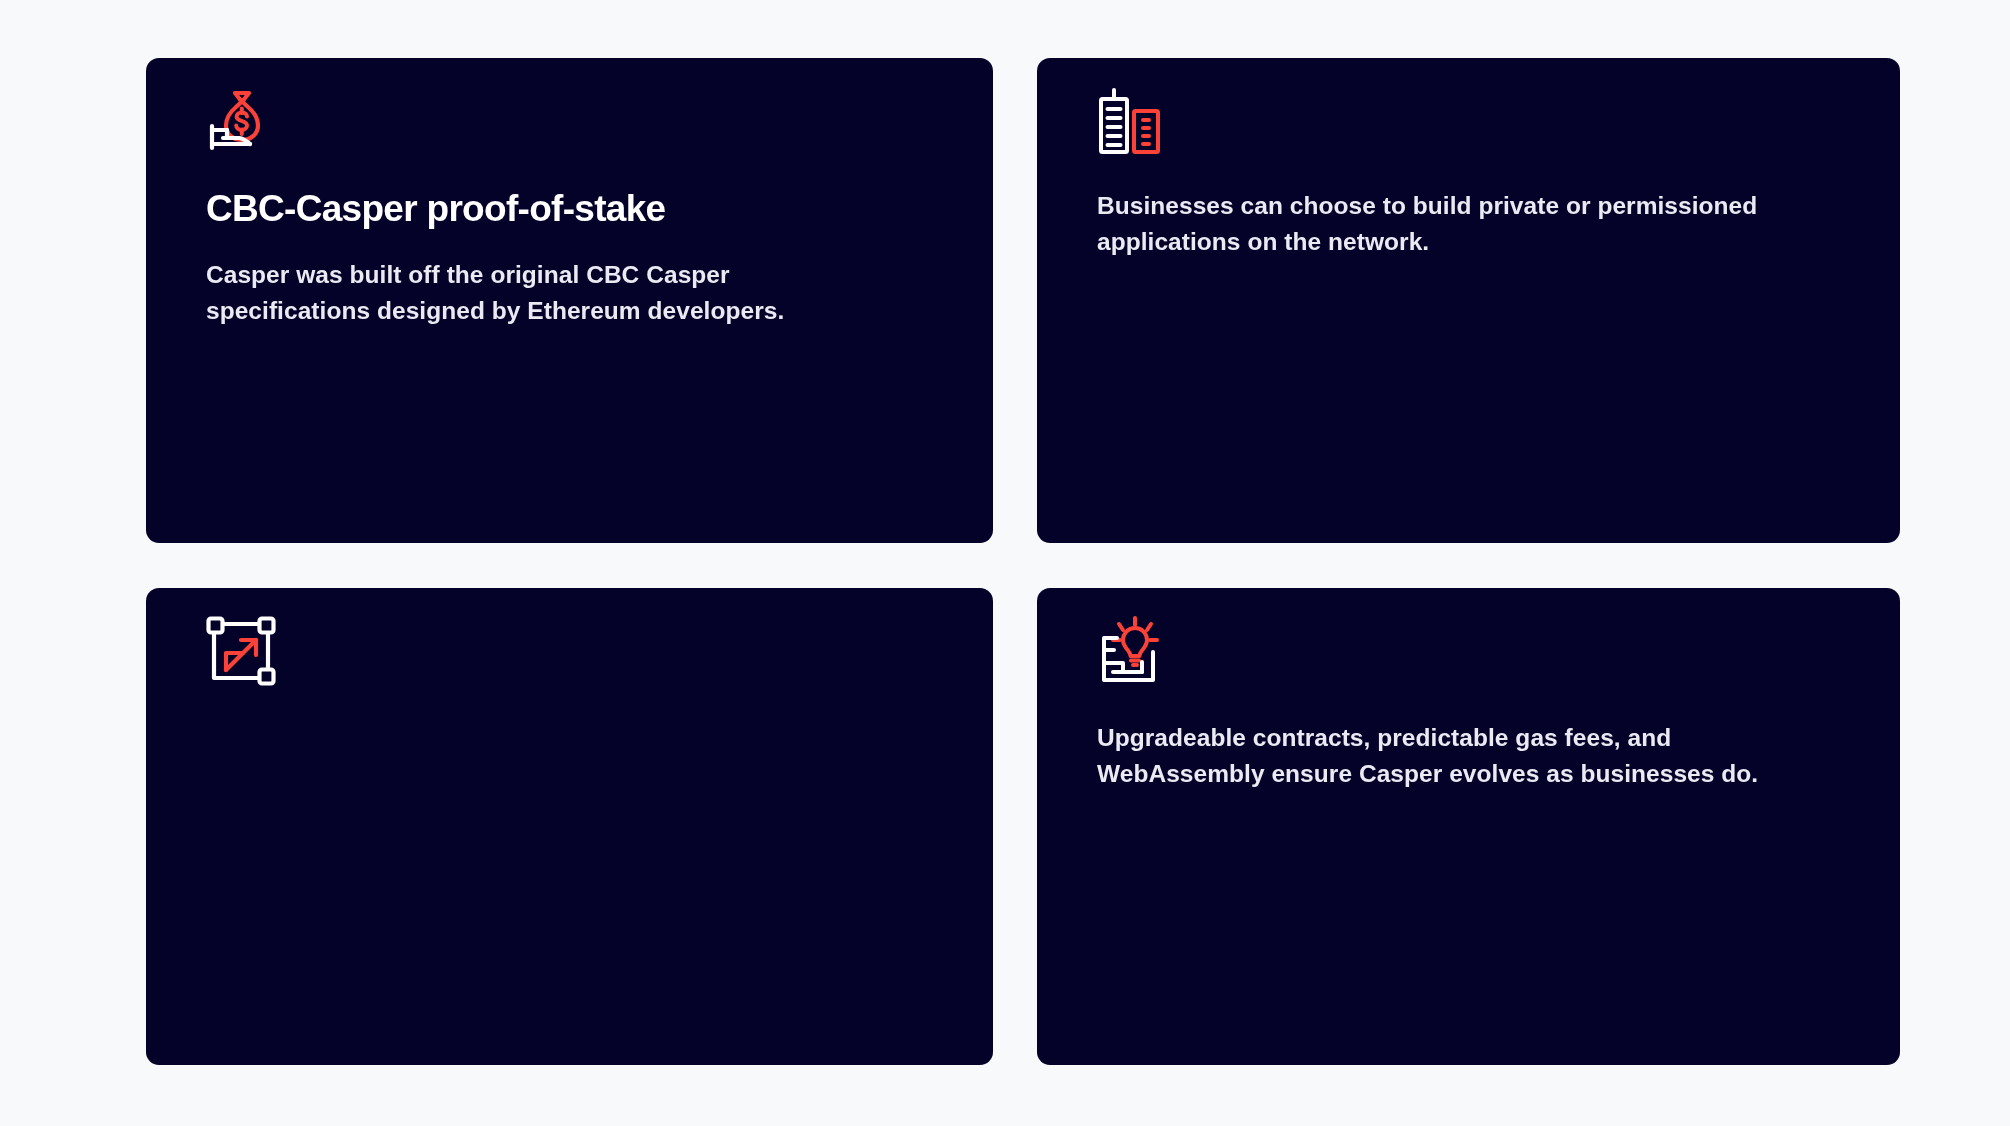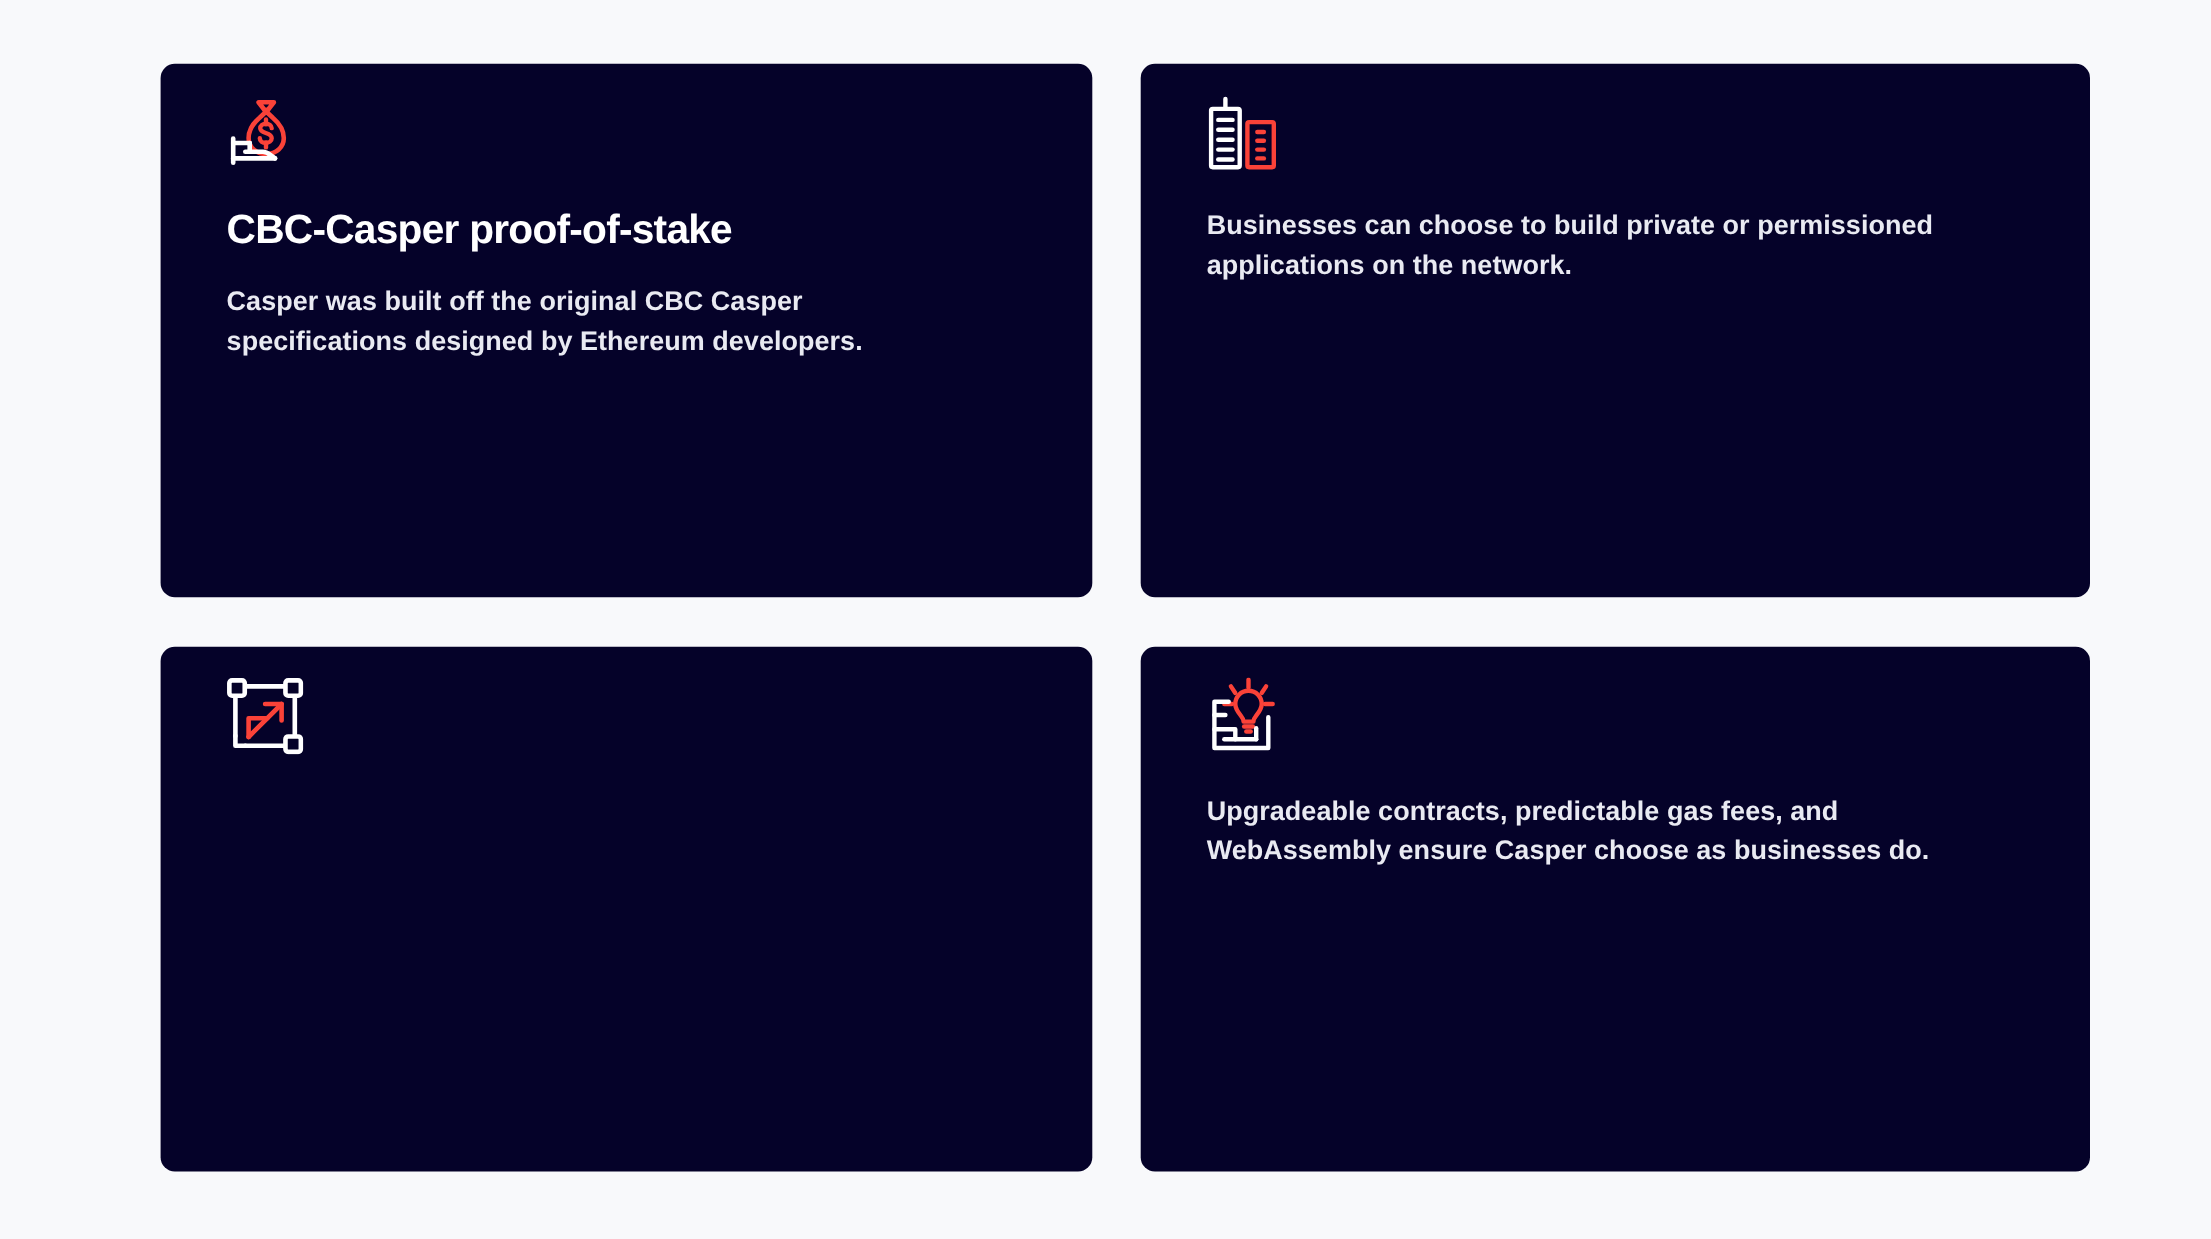--- a/index.html
+++ b/index.html
@@ -161,17 +161,17 @@
           <path d="M34 44.5 L42 44.5" stroke="#fa4238" stroke-width="4" stroke-linecap="round"></path>
           <path d="M36 49 L40 49" stroke="#fa4238" stroke-width="4" stroke-linecap="round"></path>
 
           <path d="M20 22 L7 22 L7 64 L56 64 L56 36" stroke="#ffffff" stroke-width="4" stroke-linecap="round" stroke-linejoin="round" fill="none"></path>
           <path d="M7 34 L17 34" stroke="#ffffff" stroke-width="4" stroke-linecap="round"></path>
           <path d="M7 47 L26 47 L26 56" stroke="#ffffff" stroke-width="4" stroke-linecap="round" stroke-linejoin="round" fill="none"></path>
           <path d="M16 56 L45 56" stroke="#ffffff" stroke-width="4" stroke-linecap="round"></path>
           <path d="M45 56 L45 46" stroke="#ffffff" stroke-width="4" stroke-linecap="round"></path>
         </svg>
       </span>
-      <p class="card-body">Upgradeable contracts, predictable gas fees, and WebAssembly ensure Casper choose as businesses do.</p>
+      <p class="card-body">Upgradeable contracts, predictable gas fees, and WebAssembly ensure Casper evolves as businesses do.</p>
     </div>
 
   </div>
 </div>
 
 </body></html>

